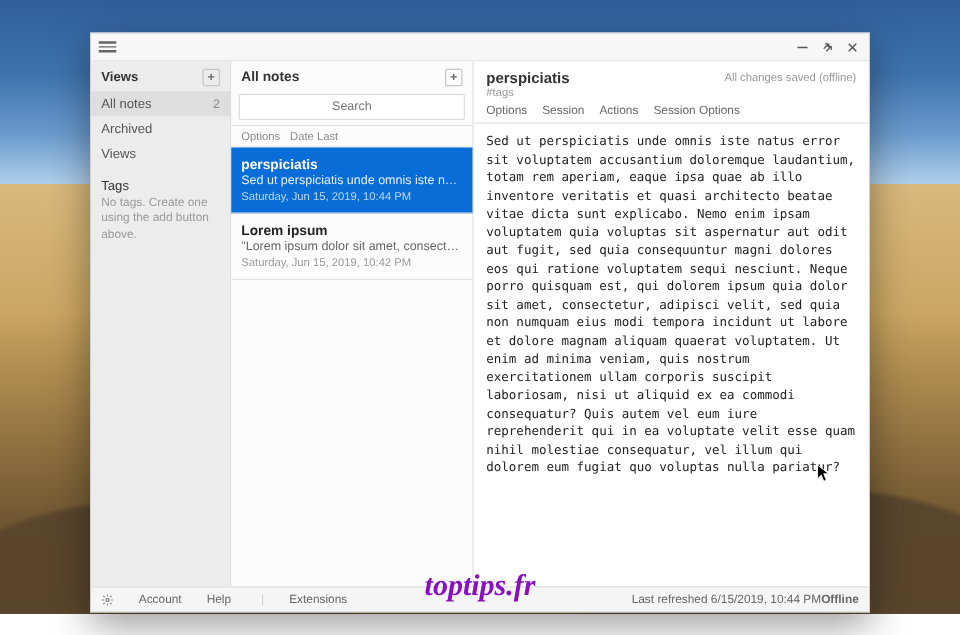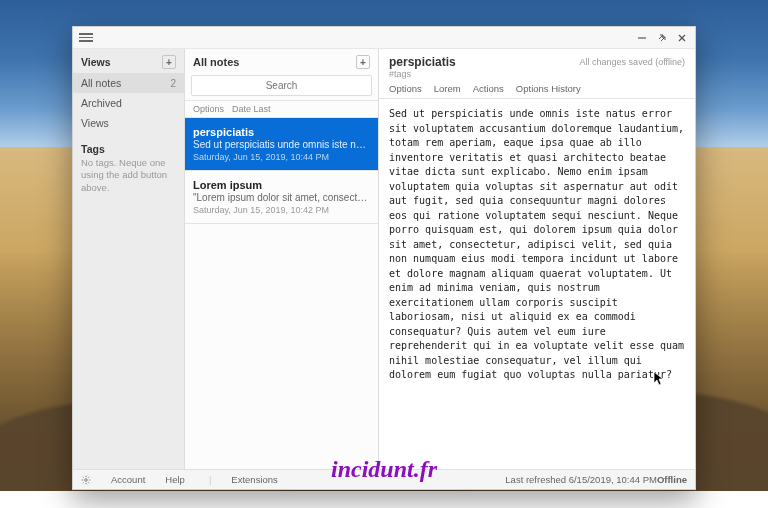--- a/index.html
+++ b/index.html
@@ -50,21 +50,21 @@
   
   .sidebar {
     width:112px; background:#ececec; border-right:1px solid #ddd;
     display:flex; flex-direction:column; font-size:10.5px;
   }
   .side-head{display:flex;align-items:center;justify-content:space-between;padding:6px 8px 4px;font-weight:600;color:#333;}
   .side-head .plus{width:14px;height:14px;border:1px solid #c5c5c5;border-radius:2px;display:flex;align-items:center;justify-content:center;font-size:10px;color:#666;cursor:pointer;}
   .side-item{display:flex;justify-content:space-between;align-items:center;padding:4px 8px;color:#555;cursor:pointer;}
   .side-item.active{background:#dedede;font-weight:500;}
   .side-item .count{color:#888;font-size:10px;}
-  .side-subhead{padding:10px 8px 2px;font-weight:700;color:#333;}
+  .side-subhead{padding:10px 8px 2px;font-weight:400;color:#333;}
   .side-note{padding:0 8px;color:#999;font-size:9.5px;line-height:1.3;}
 
   
   .notelist {
     width:194px; background:#fcfcfc; border-right:1px solid #ddd; display:flex; flex-direction:column;
   }
   .nl-head{display:flex;align-items:center;justify-content:space-between;padding:6px 8px;font-weight:600;font-size:11px;}
   .nl-head .plus{width:14px;height:14px;border:1px solid #c5c5c5;border-radius:2px;display:flex;align-items:center;justify-content:center;font-size:10px;color:#666;cursor:pointer;}
   .nl-search{margin:0 6px 4px;}
   .nl-search input{width:100%;border:1px solid #ddd;border-radius:2px;padding:4px 6px;font-size:10px;color:#555;text-align:center;outline:none;}
@@ -149,21 +149,21 @@
         </div>
         <div class="side-item">
           <span>Archived</span>
         </div>
         <div class="side-item">
           <span>Views</span>
         </div>
         <div class="side-subhead">
           <span>Tags</span>
         </div>
-        <div class="side-note">No tags. Neque one using the add button above.</div>
+        <div class="side-note">No tags. Create one using the add button above.</div>
       </div>
 
       <div class="notelist">
         <div class="nl-head">
           <span>All notes</span>
           <div class="plus">+</div>
         </div>
         <div class="nl-search">
           <input type="text" placeholder="Search" style="">
         </div>
@@ -186,23 +186,23 @@
       <div class="editor">
         <div class="ed-head">
           <div>
             <div class="title">perspiciatis</div>
             <div class="tags">#tags</div>
           </div>
           <div class="savestatus">All changes saved (offline)</div>
         </div>
         <div class="ed-tabs">
           <span>Options</span>
-          <span>Lorem</span>
+          <span>Session</span>
           <span>Actions</span>
-          <span>Options History</span>
+          <span>Session Options</span>
         </div>
         <div class="ed-body">Sed ut perspiciatis unde omnis iste natus error sit voluptatem accusantium doloremque laudantium, totam rem aperiam, eaque ipsa quae ab illo inventore veritatis et quasi architecto beatae vitae dicta sunt explicabo. Nemo enim ipsam voluptatem quia voluptas sit aspernatur aut odit aut fugit, sed quia consequuntur magni dolores eos qui ratione voluptatem sequi nesciunt. Neque porro quisquam est, qui dolorem ipsum quia dolor sit amet, consectetur, adipisci velit, sed quia non numquam eius modi tempora incidunt ut labore et dolore magnam aliquam quaerat voluptatem. Ut enim ad minima veniam, quis nostrum exercitationem ullam corporis suscipit laboriosam, nisi ut aliquid ex ea commodi consequatur? Quis autem vel eum iure reprehenderit qui in ea voluptate velit esse quam nihil molestiae consequatur, vel illum qui dolorem eum fugiat quo voluptas nulla pariatur?</div>
       </div>
     </div>
 
     <div class="statusbar">
       <div class="sb-left">
         <svg class="gear" viewBox="0 0 24 24">
             <circle cx="12" cy="12" r="3" fill="none" stroke="#666" stroke-width="2"></circle>
             <path d="M12 2v3M12 19v3M4.2 4.2l2.1 2.1M17.7 17.7l2.1 2.1M2 12h3M19 12h3M4.2 19.8l2.1-2.1M17.7 6.3l2.1-2.1" stroke="#666" stroke-width="2"></path>
@@ -217,14 +217,14 @@
         <span>Last refreshed 6/15/2019, 10:44 PM</span>
         <span style="font-weight:600;">Offline</span>
       </div>
     </div>
 
     <svg style="position:absolute;left:580px;top:344px;width:12px;height:16px;" viewBox="0 0 12 16">
       <path d="M1 1 L1 12 L4 9 L6 14 L8 13 L6 8 L10 8 Z" fill="#000" stroke="#fff" stroke-width="0.7"></path>
     </svg>
   </div>
 
-  <div class="watermark">incidunt.fr</div>
+  <div class="watermark">toptips.fr</div>
 </div>
 
 </body></html>

